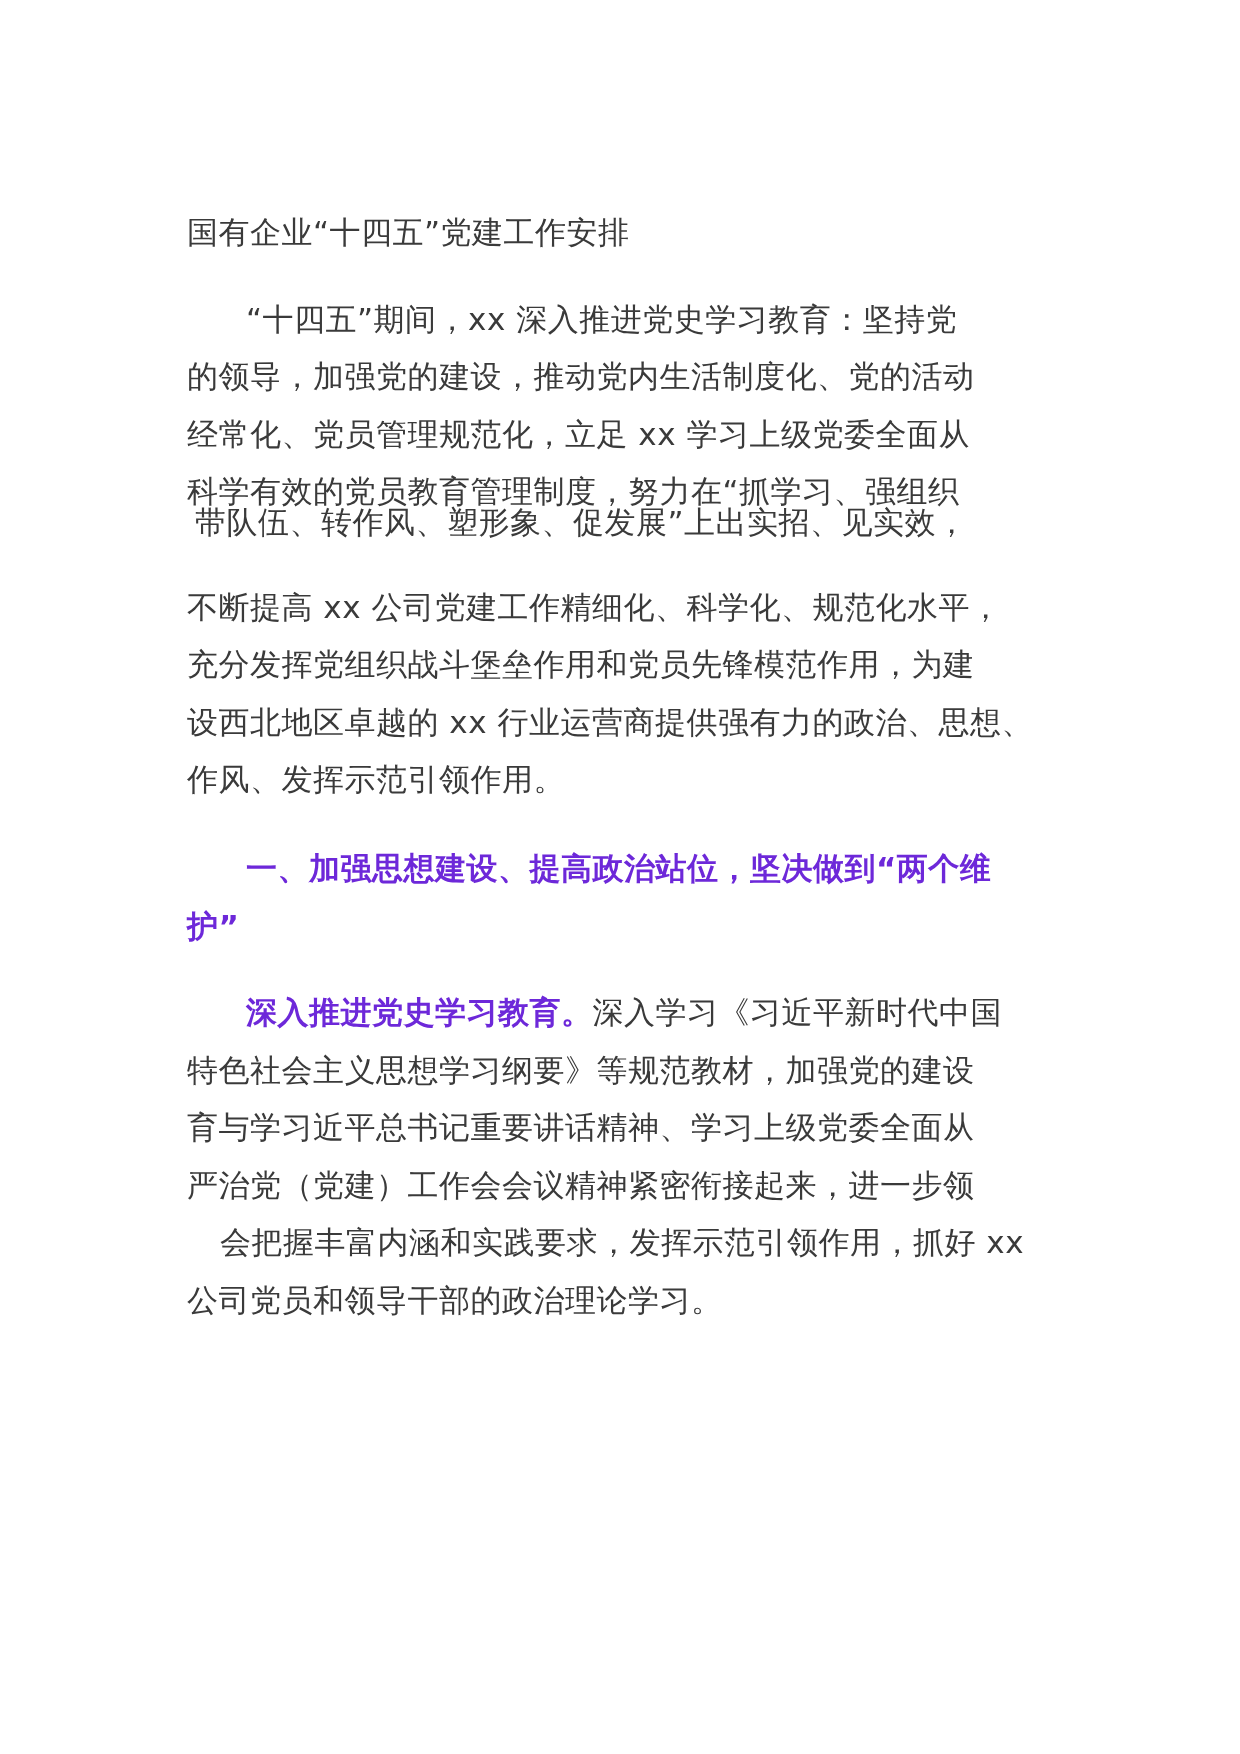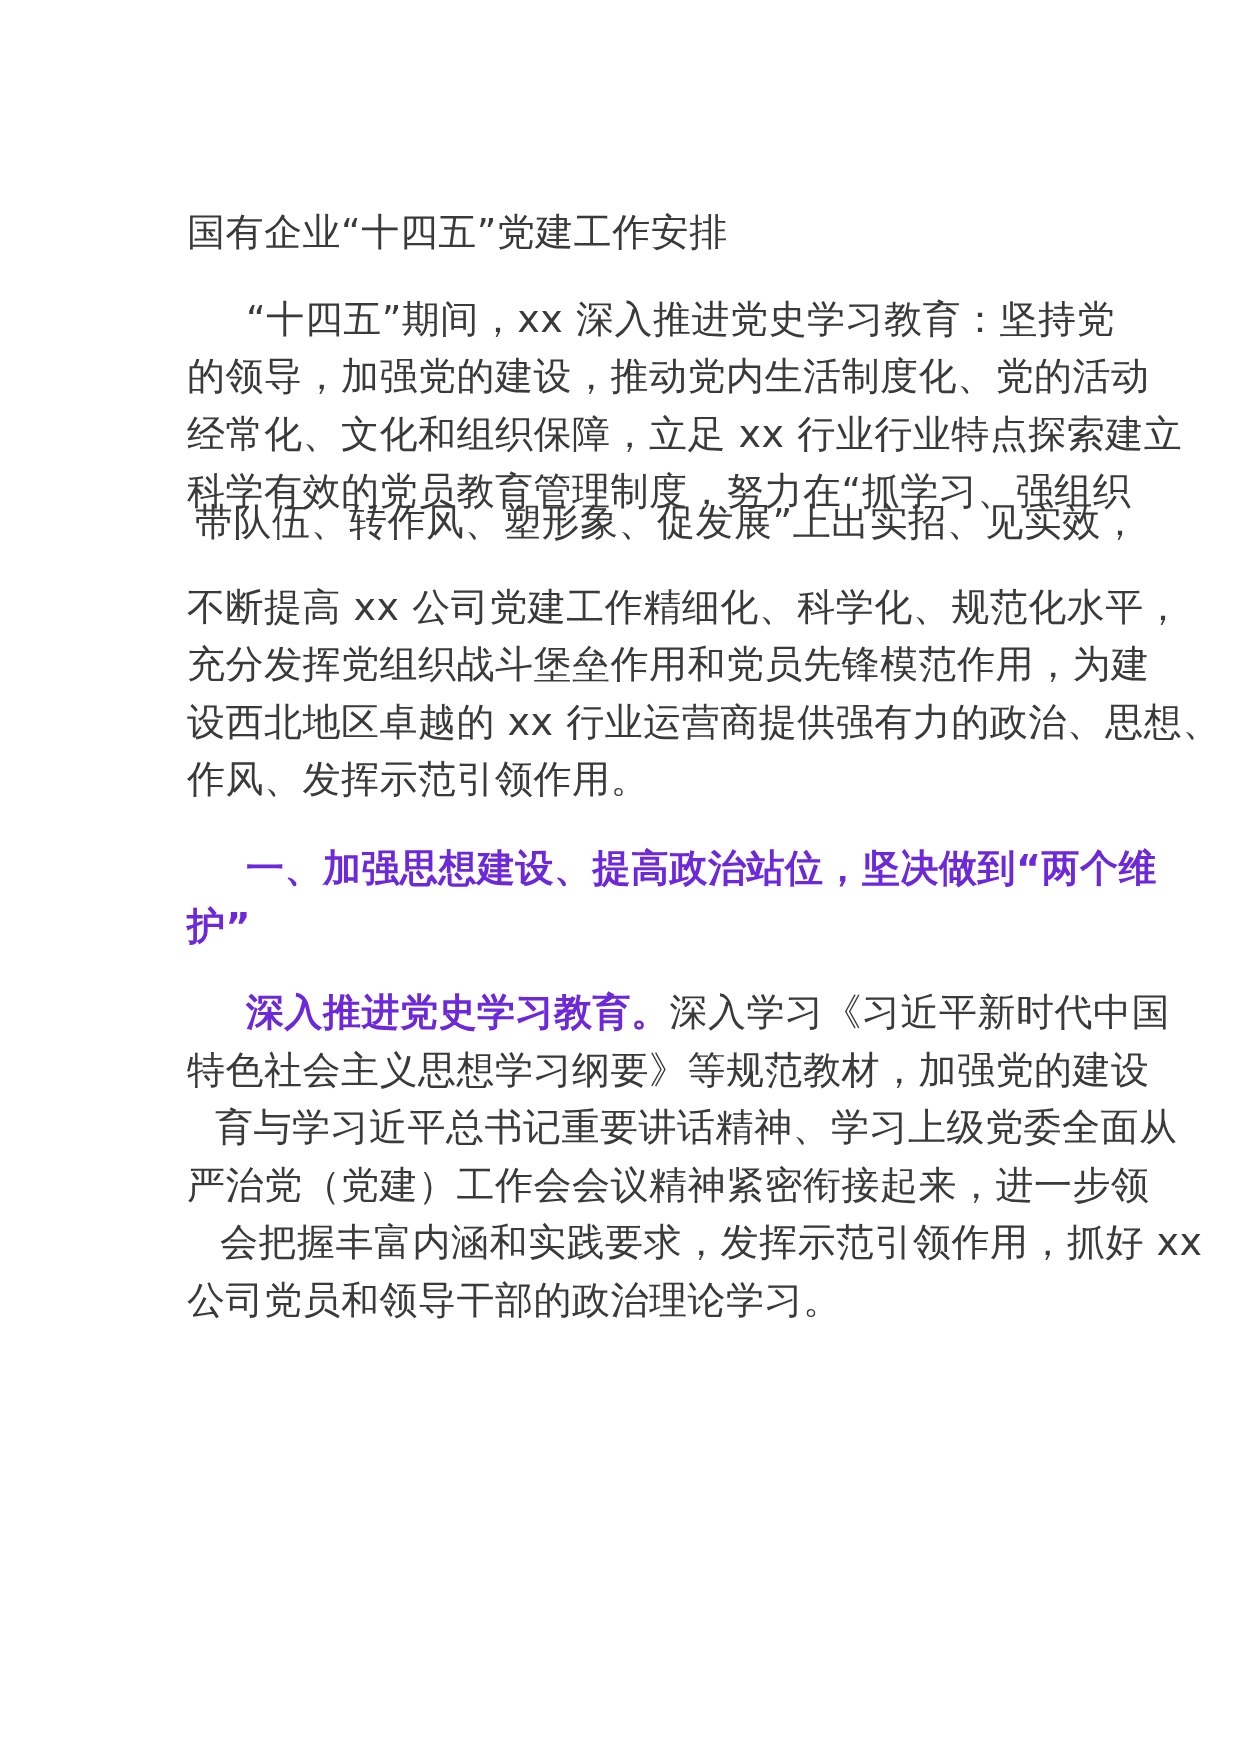--- a/index.html
+++ b/index.html
@@ -18,21 +18,21 @@
     .page {
       position: absolute;
       left: 0;
       top: 0;
       width: 1240px;
       height: 1754px;
     }
     .line {
       position: absolute;
       left: 187px;
-      font-size: 38px;
+      font-size: 31px;
       line-height: 40px;
       white-space: nowrap;
       letter-spacing: 0.5px;
     }
     .bold {
       font-weight: bold;
       color: #6d28d9;
     }
     .indent {
       left: 246px;
@@ -41,36 +41,36 @@
 </head>
 <body>
 
 <div class="page">
 
   <div class="line" style="top:212px;">国有企业“十四五”党建工作安排</div>
 
   <div>
     <div class="line indent" style="top:299px;">“十四五”期间，xx 深入推进党史学习教育：坚持党</div>
     <div class="line" style="top:356px;">的领导，加强党的建设，推动党内生活制度化、党的活动</div>
-    <div class="line" style="top:414px;">经常化、文化和组织保障，立足 xx 行业行业特点探索建立</div>
+    <div class="line" style="top:414px;">经常化、党员管理规范化，立足 xx 学习上级党委全面从</div>
     <div class="line" style="top:471px;">科学有效的党员教育管理制度，努力在“抓学习、强组织</div>
     <div class="line" style="top:502px;margin-left:8px;">带队伍、转作风、塑形象、促发展”上出实招、见实效，</div>
     <div class="line" style="top:587px;">不断提高 xx 公司党建工作精细化、科学化、规范化水平，</div>
     <div class="line" style="top:644px;">充分发挥党组织战斗堡垒作用和党员先锋模范作用，为建</div>
     <div class="line" style="top:702px;">设西北地区卓越的 xx 行业运营商提供强有力的政治、思想、</div>
     <div class="line" style="top:759px;">作风、发挥示范引领作用。</div>
   </div>
 
   <div>
     <div class="line indent bold" style="top:848px;">一、加强思想建设、提高政治站位，坚决做到“两个维</div>
     <div class="line bold" style="top:906px;">护”</div>
   </div>
 
   <div>
     <div class="line indent" style="top:992px;"><span class="bold">深入推进党史学习教育。</span><span>深入学习《习近平新时代中国</span></div>
     <div class="line" style="top:1050px;">特色社会主义思想学习纲要》等规范教材，加强党的建设</div>
-    <div class="line" style="top:1107px;margin-left:28px;">育与学习近平总书记重要讲话精神、学习上级党委全面从</div>
+    <div class="line" style="top:1107px;">育与学习近平总书记重要讲话精神、学习上级党委全面从</div>
     <div class="line" style="top:1165px;">严治党（党建）工作会会议精神紧密衔接起来，进一步领</div>
     <div class="line" style="top:1222px;margin-left:33px;">会把握丰富内涵和实践要求，发挥示范引领作用，抓好 xx</div>
     <div class="line" style="top:1280px;">公司党员和领导干部的政治理论学习。</div>
   </div>
 
 </div>
 
 </body></html>

